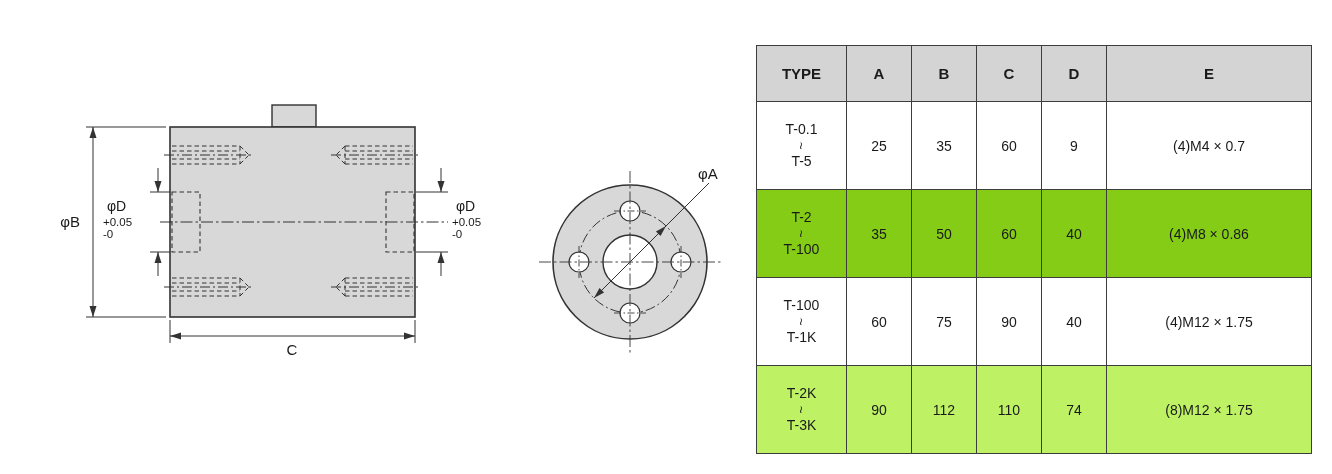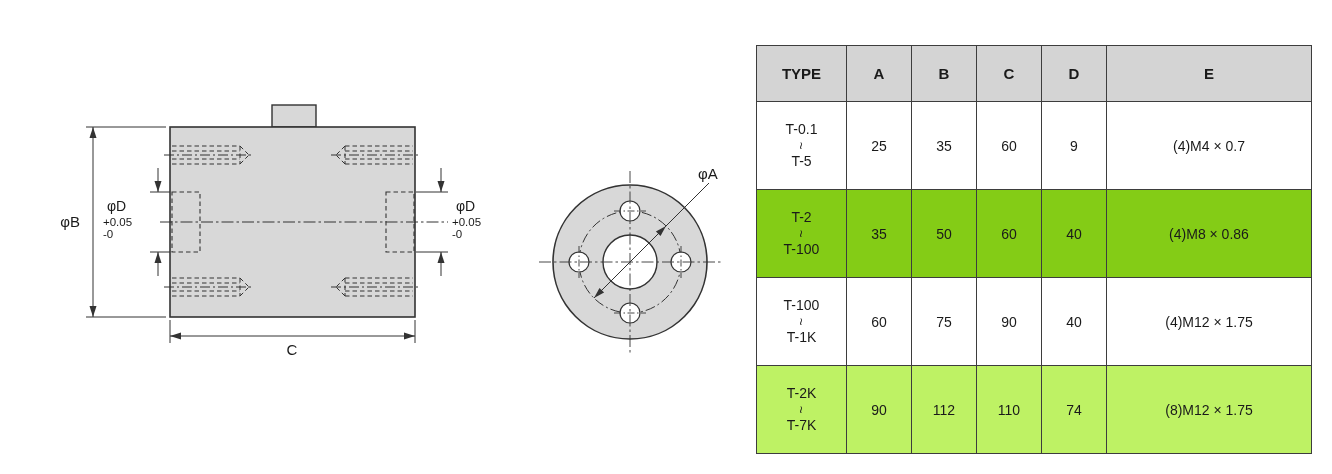--- a/index.html
+++ b/index.html
@@ -219,21 +219,21 @@
         <td>60</td>
         <td>75</td>
         <td>90</td>
         <td>40</td>
         <td>(4)M12 × 1.75</td>
       </tr>
       <tr style="background: #bef264;">
         <td>
           <span class="type-line">T-2K</span>
           <span class="type-line tilde">~</span>
-          <span class="type-line">T-7K</span>
+          <span class="type-line">T-3K</span>
         </td>
         <td>90</td>
         <td>112</td>
         <td>110</td>
         <td>74</td>
         <td>(8)M12 × 1.75</td>
       </tr>
     </tbody>
   </table>
 

